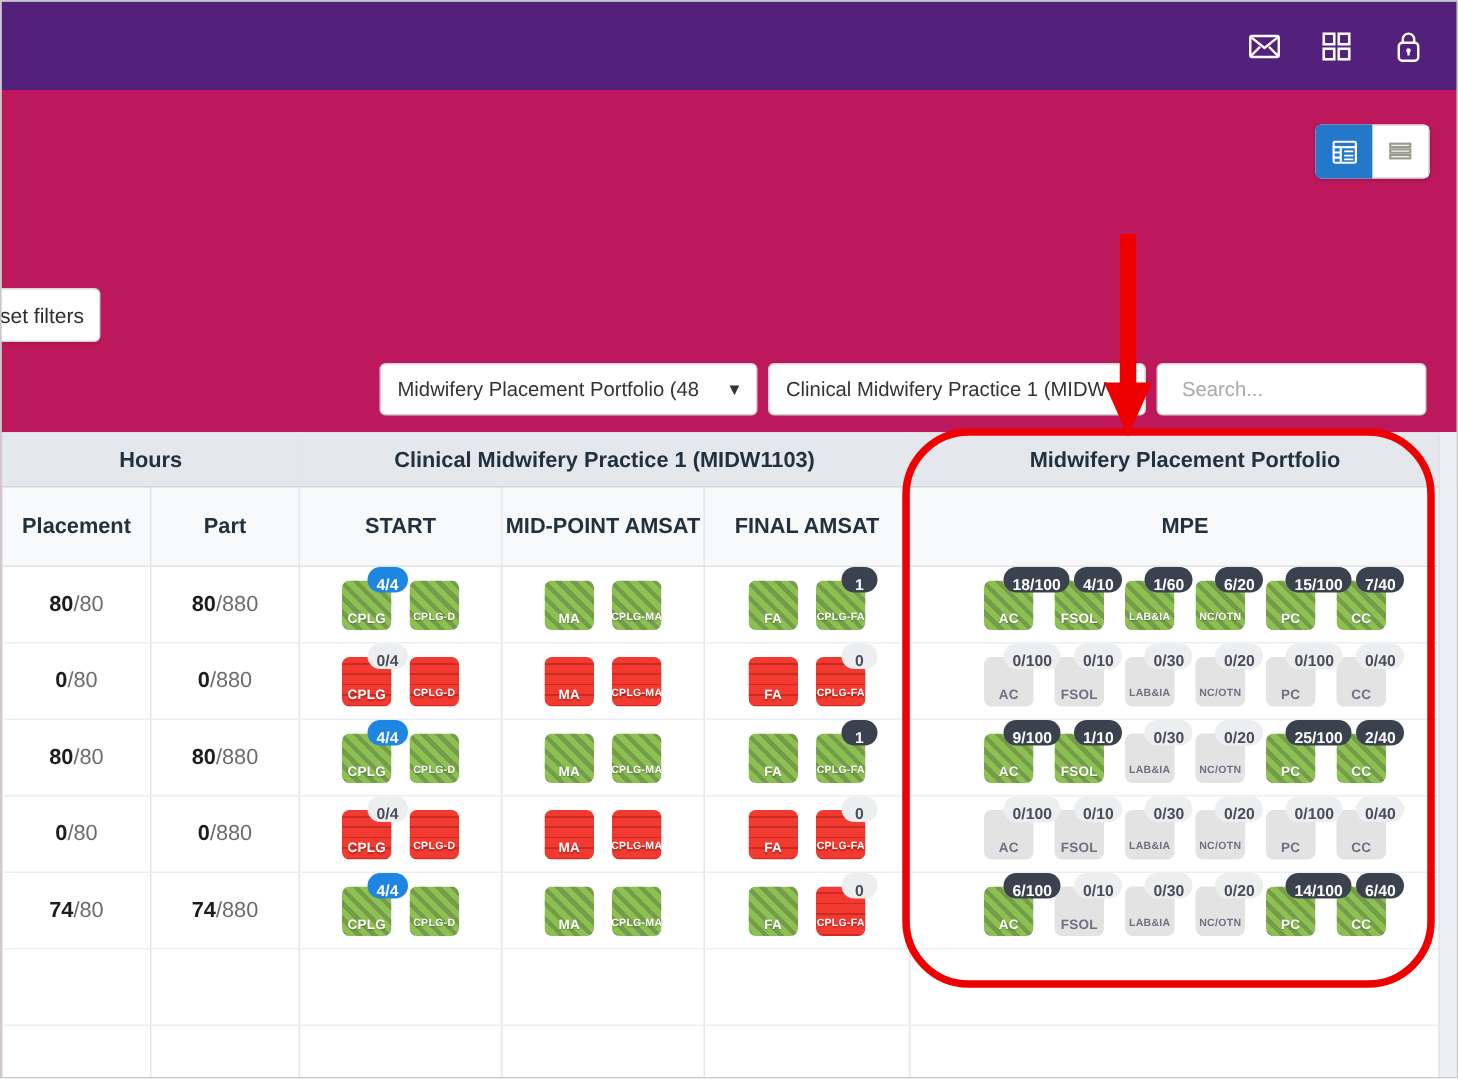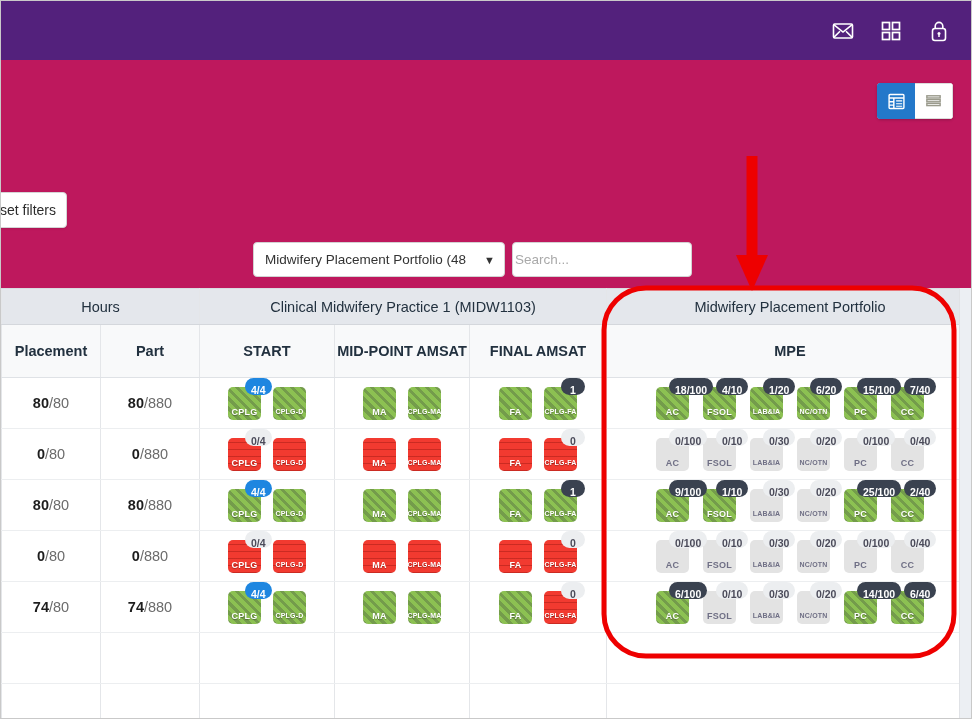--- a/index.html
+++ b/index.html
@@ -85,21 +85,21 @@
   }
   .sel .caret {
     position: absolute; right: 9px; top: 50%; transform: translateY(-50%);
     font-size: 11px; color: #333;
   }
   .searchbox {
     width: 180px; height: 35px;
     background: #fff;
     border: 1px solid #d2d2d2;
     border-radius: 4px;
-    padding: 0 2px;
+    padding: 0 16px;
     font-size: 13.5px; color: #333;
     font-family: "Liberation Sans", sans-serif;
   }
   .searchbox::placeholder { color: #a9a9a9; }
 
   
   .tablewrap {
     position: absolute; left: 0; top: 228px;
     width: 972px; height: 432px;
     background: #fff;
@@ -112,21 +112,21 @@
   }
   table.grid th, table.grid td {
     border: 1px solid #e4e6e9;
     border-top: none;
     padding: 0;
   }
   thead tr.grp th {
     background: #e4e7ec;
     height: 36px;
     font-size: 14.5px;
-    font-weight: normal;
+    font-weight: bold;
     color: #22313f;
     text-align: center;
     border-top: 1px solid #d9dce1;
     border-bottom: 1px solid #d4d7dc;
   }
   thead tr.sub th {
     background: #f8f9fa;
     height: 53px;
     font-size: 14.5px;
     font-weight: bold;
@@ -265,20 +265,24 @@
       </div>
     </div>
 
     <div class="reset-filters">
       <span>set filters</span>
     </div>
 
     <div class="filters">
       <div class="sel">
         <span>Midwifery Placement Portfolio (48</span>
+        <span class="caret">▼</span>
+      </div>
+      <div class="sel">
+        <span>Clinical Midwifery Practice 1 (MIDW</span>
         <span class="caret">▼</span>
       </div>
       <input class="searchbox" type="text" placeholder="Search..." style="">
     </div>
 
     <div class="tablewrap">
       <table class="grid">
         <colgroup>
           <col style="width:99px">
             <col style="width:99px">
@@ -361,21 +365,21 @@
                   <div class="chip">
                     <div class="tile green sz9">
                       <span class="tl">FSOL</span>
                     </div>
                     <span class="bubble dark wide">4/10</span>
                   </div>
                   <div class="chip">
                     <div class="tile green">
                       <span class="tl">LAB&amp;IA</span>
                     </div>
-                    <span class="bubble dark wide">1/20</span>
+                    <span class="bubble dark wide">1/60</span>
                   </div>
                   <div class="chip">
                     <div class="tile green">
                       <span class="tl">NC/OTN</span>
                     </div>
                     <span class="bubble dark wide">6/20</span>
                   </div>
                   <div class="chip">
                     <div class="tile green sz9">
                       <span class="tl">PC</span>

